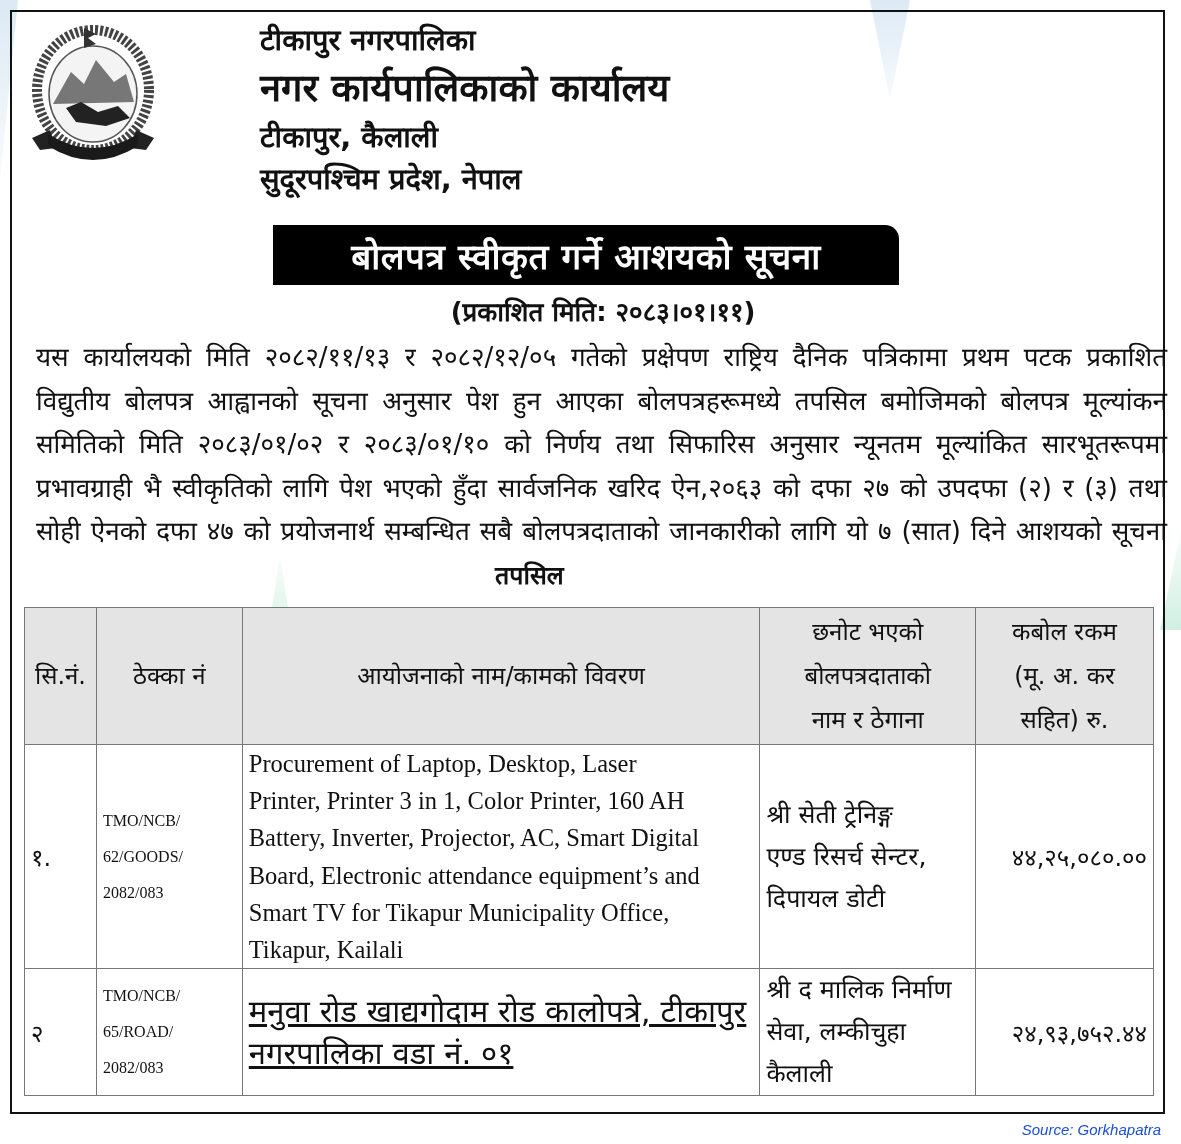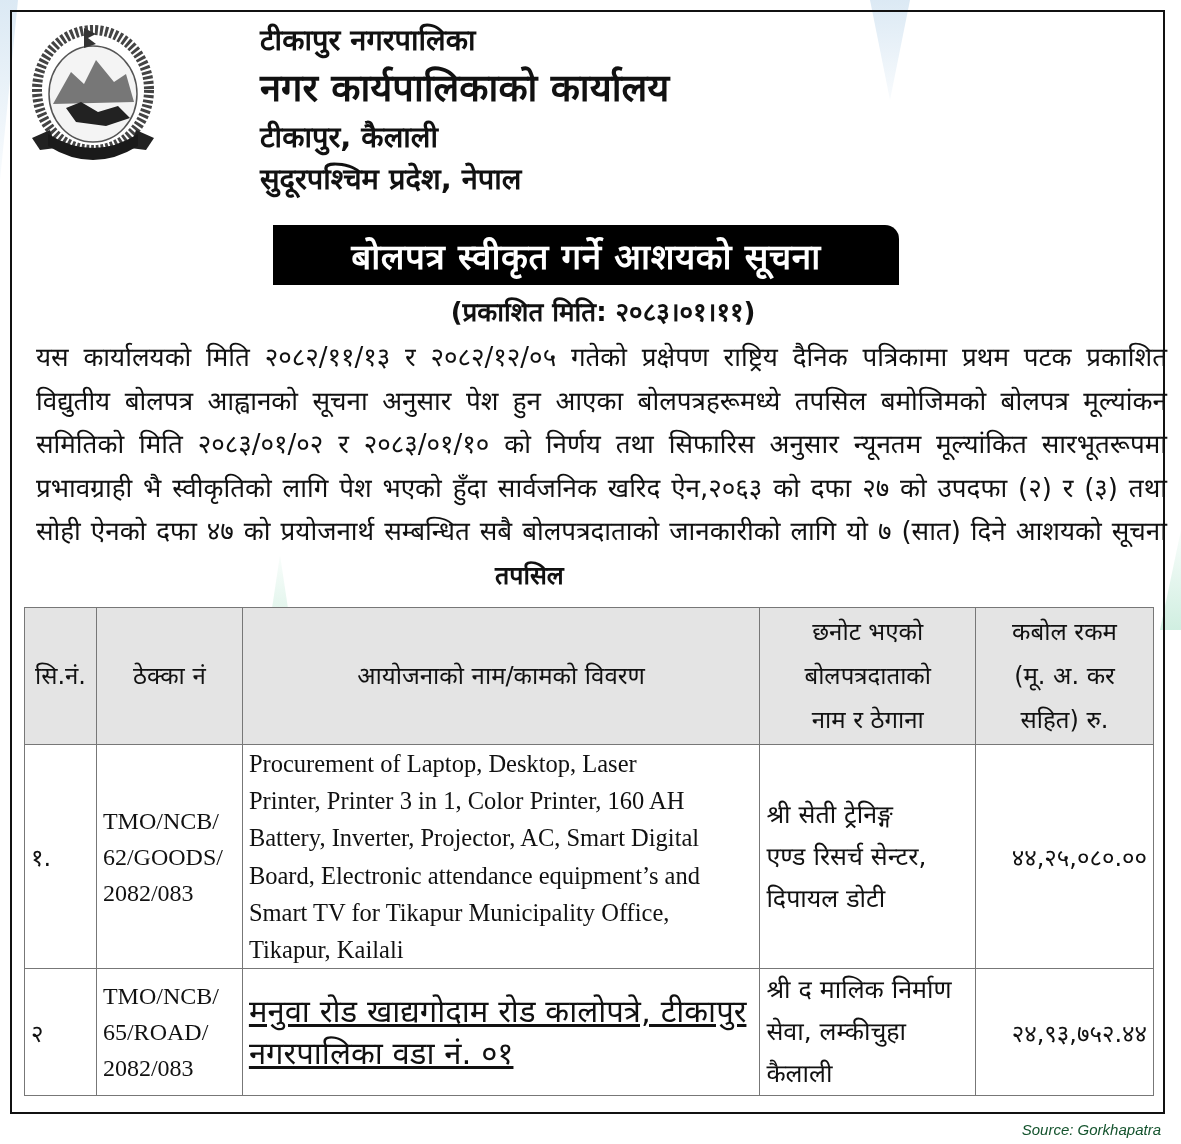--- a/index.html
+++ b/index.html
@@ -31,29 +31,29 @@
 
   table.tender { position: absolute; left: 24px; top: 607px; width: 1130px; border-collapse: collapse; font-size: 24px; }
   table.tender th, table.tender td { border: 1.5px solid #777; vertical-align: middle; padding: 0 6px; }
   table.tender thead th { background: #e4e4e4; font-weight: normal; height: 136px; line-height: 44px; font-size: 24px; }
   table.tender td { background: #fff; }
   .c-sn { width: 59px; }
   .c-contract { width: 133px; }
   .c-desc { width: 506px; }
   .c-bidder { width: 203px; }
   .c-amt { width: 165px; }
-  td.contract { font-family: "Liberation Serif", serif; font-size: 24px; line-height: 36px; text-align: left; padding-left: 4px; }
+  td.contract { font-family: "Liberation Serif", serif; font-size: 16px; line-height: 36px; text-align: left; padding-left: 4px; }
   td.desc-en { font-family: "Liberation Serif", serif; font-size: 24.5px; line-height: 37.2px; text-align: left; padding-left: 11px; padding-top: 4px; padding-bottom: 4px; }
   td.desc-np { text-align: left; padding-left: 11px; font-size: 31px; line-height: 42px; text-decoration: underline; }
   td.bidder { font-size: 25px; line-height: 42px; }
   td.amount { font-size: 24px; text-align: right; padding-right: 10px; }
   tr.row1 td { height: 218px; }
   tr.row2 td { height: 126px; }
 
-  .source { position: absolute; right: 20px; top: 1121px; font-family: "Liberation Sans", sans-serif; font-style: italic; font-size: 15px; color: #14532d; text-align: right; }
+  .source { position: absolute; right: 20px; top: 1121px; font-family: "Liberation Sans", sans-serif; font-style: italic; font-size: 15px; color: #1d4ed8; text-align: right; }
 </style>
 </head>
 <body>
 
 <div class="watermark-shape wm-blue" style="left:0;top:0;width:18px;height:180px;clip-path:polygon(0 0,100% 0,0 100%);"></div>
 <div class="watermark-shape wm-blue" style="left:870px;top:0;width:40px;height:100px;clip-path:polygon(0 0,100% 0,50% 100%);"></div>
 <div class="watermark-shape wm-green" style="left:265px;top:555px;width:30px;height:100px;clip-path:polygon(50% 0,100% 100%,0 100%);"></div>
 <div class="watermark-shape wm-blue" style="left:270px;top:608px;width:24px;height:95px;clip-path:polygon(0 0,100% 0,50% 100%);"></div>
 <div class="watermark-shape wm-green" style="left:865px;top:820px;width:24px;height:90px;clip-path:polygon(50% 0,100% 100%,0 100%);"></div>
 <div class="watermark-shape wm-blue" style="left:870px;top:905px;width:22px;height:85px;clip-path:polygon(0 0,100% 0,50% 100%);"></div>

